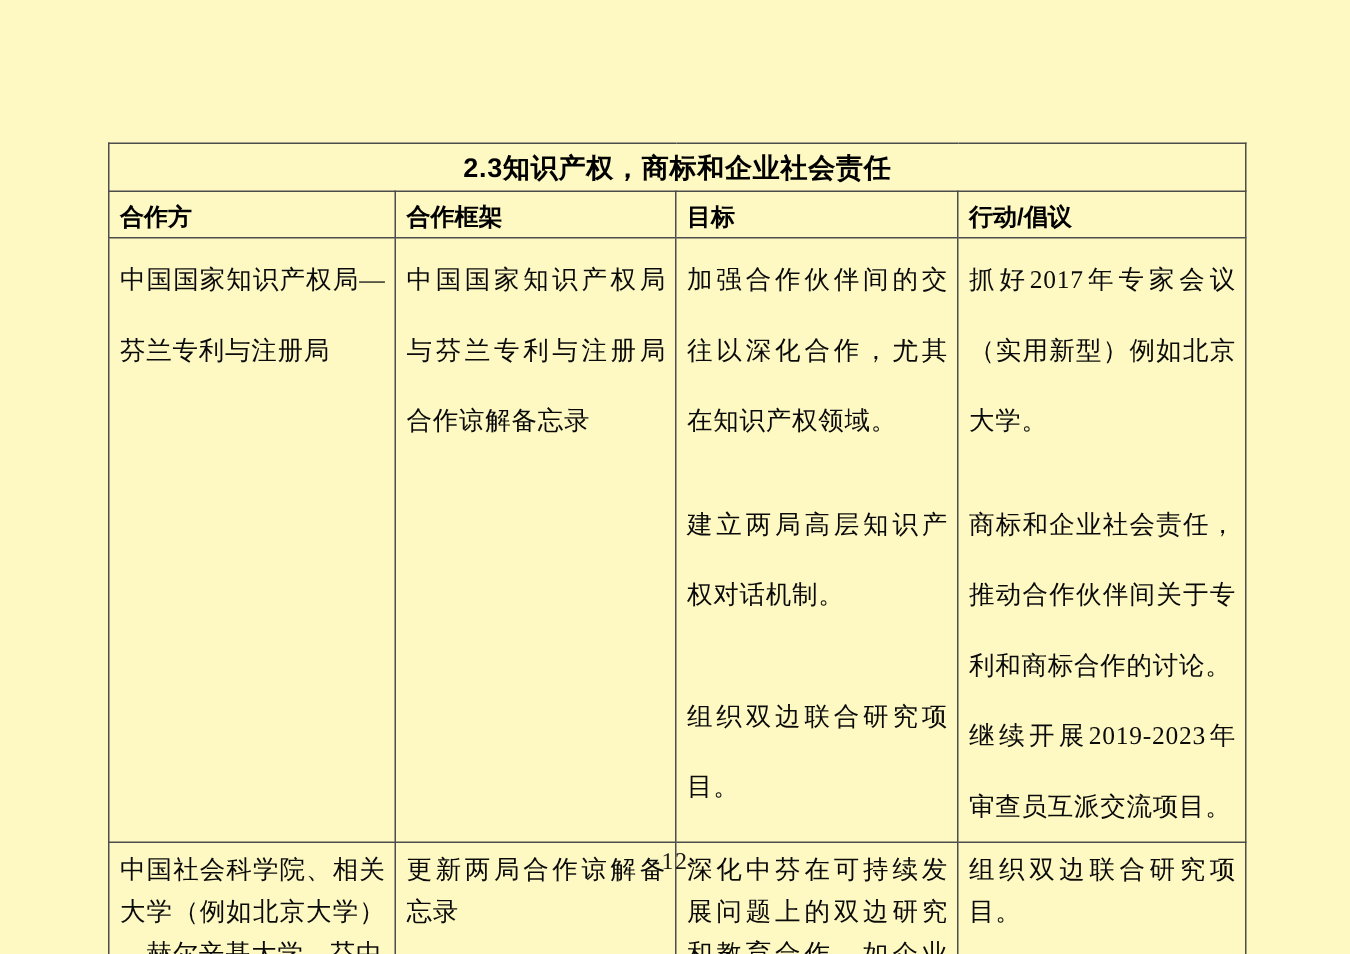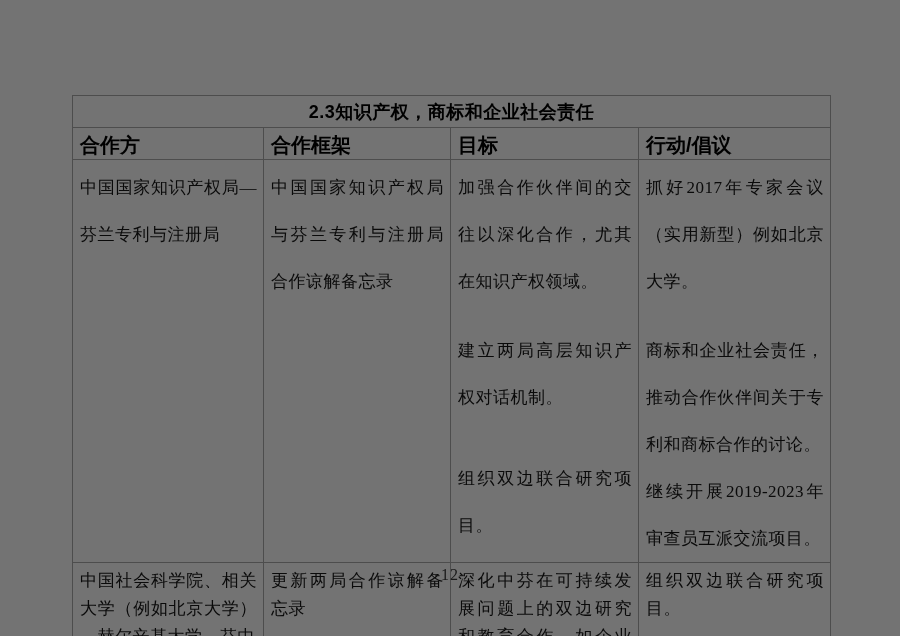--- a/index.html
+++ b/index.html
@@ -4,21 +4,21 @@
 <style>
   html, body {
     margin: 0;
     padding: 0;
     background: #ffffff;
   }
   .page {
     position: relative;
     width: 900px;
     height: 636px;
-    background: #737373;
+    background: #fef9c3;
     overflow: hidden;
     font-family: "Liberation Serif", serif;
     color: #111111;
   }
   table.doc-table {
     position: absolute;
     left: 72px;
     top: 95px;
     width: 758px;
     border-collapse: collapse;
@@ -45,21 +45,21 @@
     font-weight: bold;
     font-size: 18px;
     letter-spacing: 0.5px;
     color: #000000;
   }
   tr.header-row td {
     height: 31px;
     vertical-align: middle;
     font-family: "Liberation Sans", sans-serif;
     font-weight: bold;
-    font-size: 20px;
+    font-size: 16px;
     color: #000000;
   }
   tr.body-row-1 td { height: 281px; }
   tr.body-row-2 td { height: 93px; border-radius: 29px; }
 
   td.body-cell p {
     margin: 0;
     font-size: 17px;
     line-height: 47px;
     text-align: justify;

